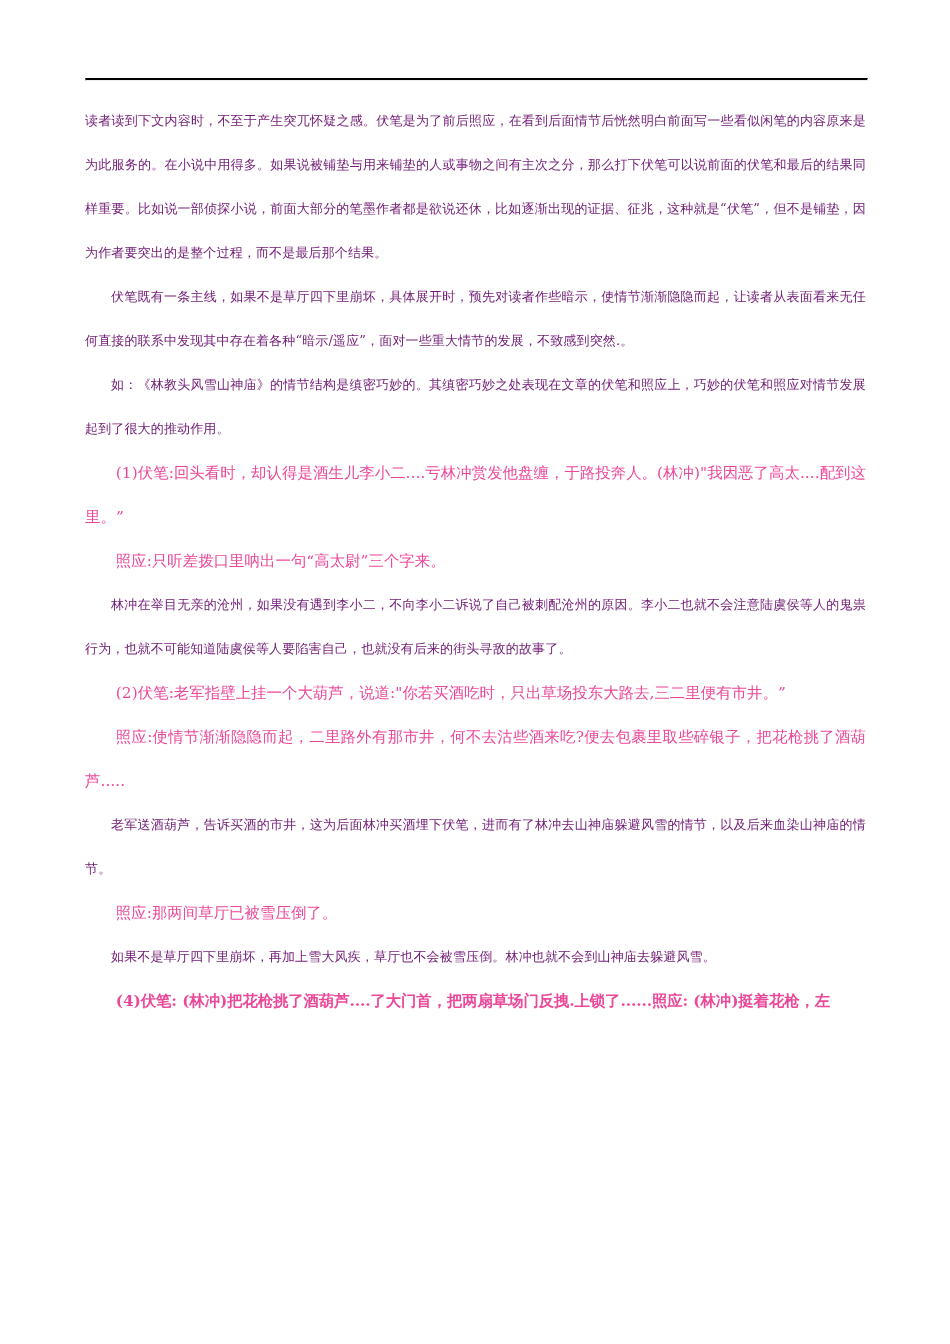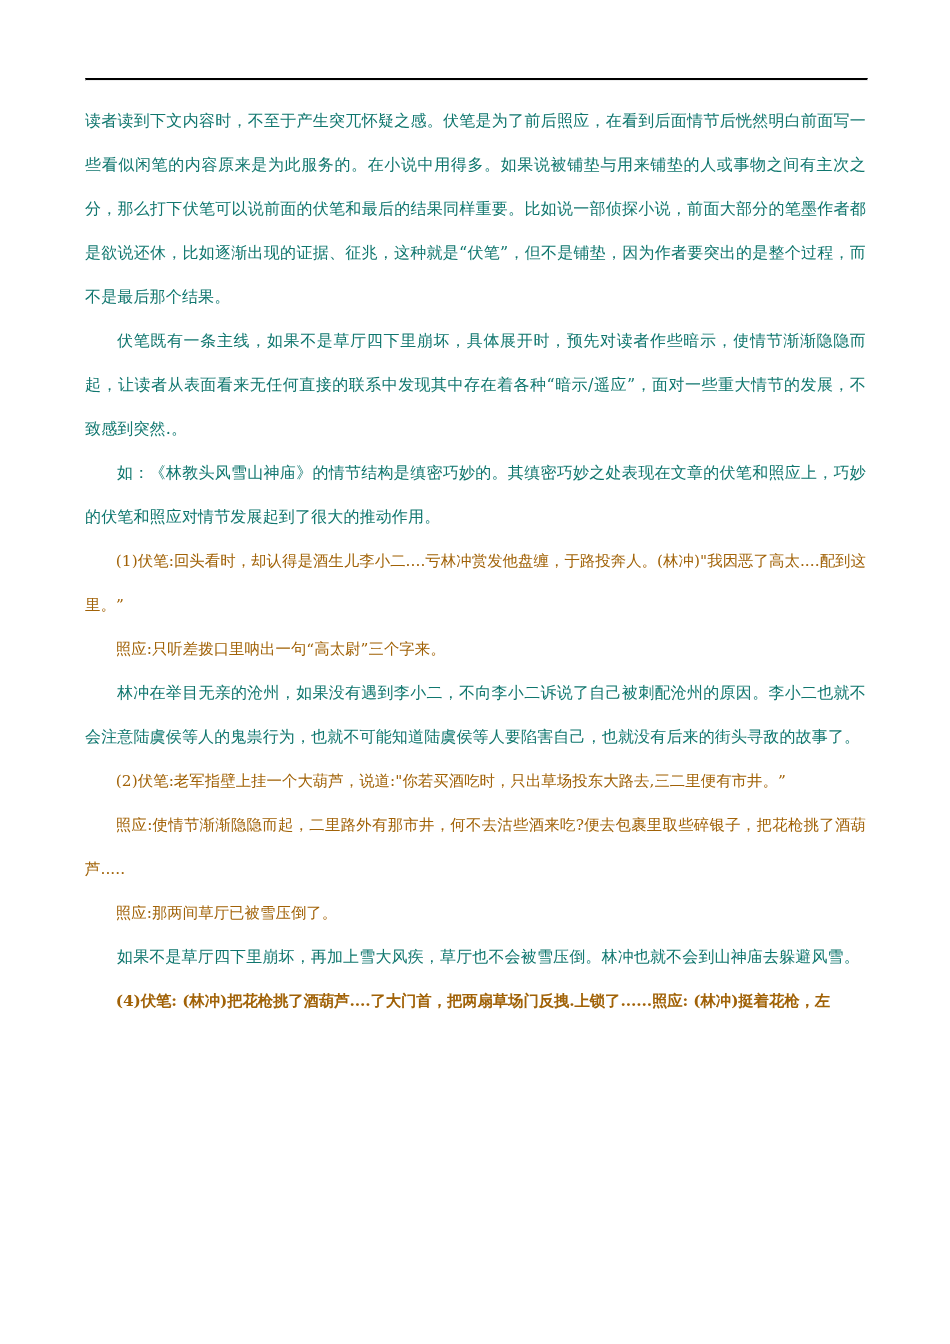--- a/index.html
+++ b/index.html
@@ -35,39 +35,39 @@
   }
 
   .body-text {
     margin-top: 18px;
   }
 
   
   p.para {
     margin: 0 0 0 0;
     padding: 0;
-    font-size: 16px;
+    font-size: 13px;
     line-height: 44px;
-    color: #0f766e;
+    color: #701a75;
     text-align: justify;
     text-justify: inter-ideograph;
     word-break: break-all;
     letter-spacing: 0.15px;
   }
 
   p.indent {
     text-indent: 2em;
   }
 
   
   p.item {
     font-size: 15.4px;
     line-height: 44px;
     letter-spacing: 0.05px;
-    color: #a16207;
+    color: #ec4899;
   }
 
   p.tight {
     letter-spacing: -0.1px;
     font-weight: bold;
   }
 </style>
 </head>
 <body>
 
@@ -79,20 +79,21 @@
 
     <div class="body-text">
         <p class="para para">读者读到下文内容时，不至于产生突兀怀疑之感。伏笔是为了前后照应，在看到后面情节后恍然明白前面写一些看似闲笔的内容原来是为此服务的。在小说中用得多。如果说被铺垫与用来铺垫的人或事物之间有主次之分，那么打下伏笔可以说前面的伏笔和最后的结果同样重要。比如说一部侦探小说，前面大部分的笔墨作者都是欲说还休，比如逐渐出现的证据、征兆，这种就是“伏笔”，但不是铺垫，因为作者要突出的是整个过程，而不是最后那个结果。</p>
         <p class="para para indent">伏笔既有一条主线，如果不是草厅四下里崩坏，具体展开时，预先对读者作些暗示，使情节渐渐隐隐而起，让读者从表面看来无任何直接的联系中发现其中存在着各种“暗示/遥应”，面对一些重大情节的发展，不致感到突然.。</p>
         <p class="para para indent">如：《林教头风雪山神庙》的情节结构是缜密巧妙的。其缜密巧妙之处表现在文章的伏笔和照应上，巧妙的伏笔和照应对情节发展起到了很大的推动作用。</p>
         <p class="para item indent">(1)伏笔:回头看时，却认得是酒生儿李小二....亏林冲赏发他盘缠，于路投奔人。(林冲)"我因恶了高太....配到这里。”</p>
         <p class="para item indent">照应:只听差拨口里呐出一句“高太尉”三个字来。</p>
         <p class="para para indent">林冲在举目无亲的沧州，如果没有遇到李小二，不向李小二诉说了自己被刺配沧州的原因。李小二也就不会注意陆虞侯等人的鬼祟行为，也就不可能知道陆虞侯等人要陷害自己，也就没有后来的街头寻敌的故事了。</p>
         <p class="para item indent">(2)伏笔:老军指壁上挂一个大葫芦，说道:"你若买酒吃时，只出草场投东大路去,三二里便有市井。”</p>
         <p class="para item indent">照应:使情节渐渐隐隐而起，二里路外有那市井，何不去沽些酒来吃?便去包裹里取些碎银子，把花枪挑了酒葫芦.....</p>
+        <p class="para para indent">老军送酒葫芦，告诉买酒的市井，这为后面林冲买酒埋下伏笔，进而有了林冲去山神庙躲避风雪的情节，以及后来血染山神庙的情节。</p>
         <p class="para item indent">照应:那两间草厅已被雪压倒了。</p>
         <p class="para para indent">如果不是草厅四下里崩坏，再加上雪大风疾，草厅也不会被雪压倒。林冲也就不会到山神庙去躲避风雪。</p>
         <p class="para item tight indent">(4)伏笔: (林冲)把花枪挑了酒葫芦....了大门首，把两扇草场门反拽.上锁了......照应: (林冲)挺着花枪，左</p>
       </div>
 
   </div>
 
 </div>
 
 </body></html>

